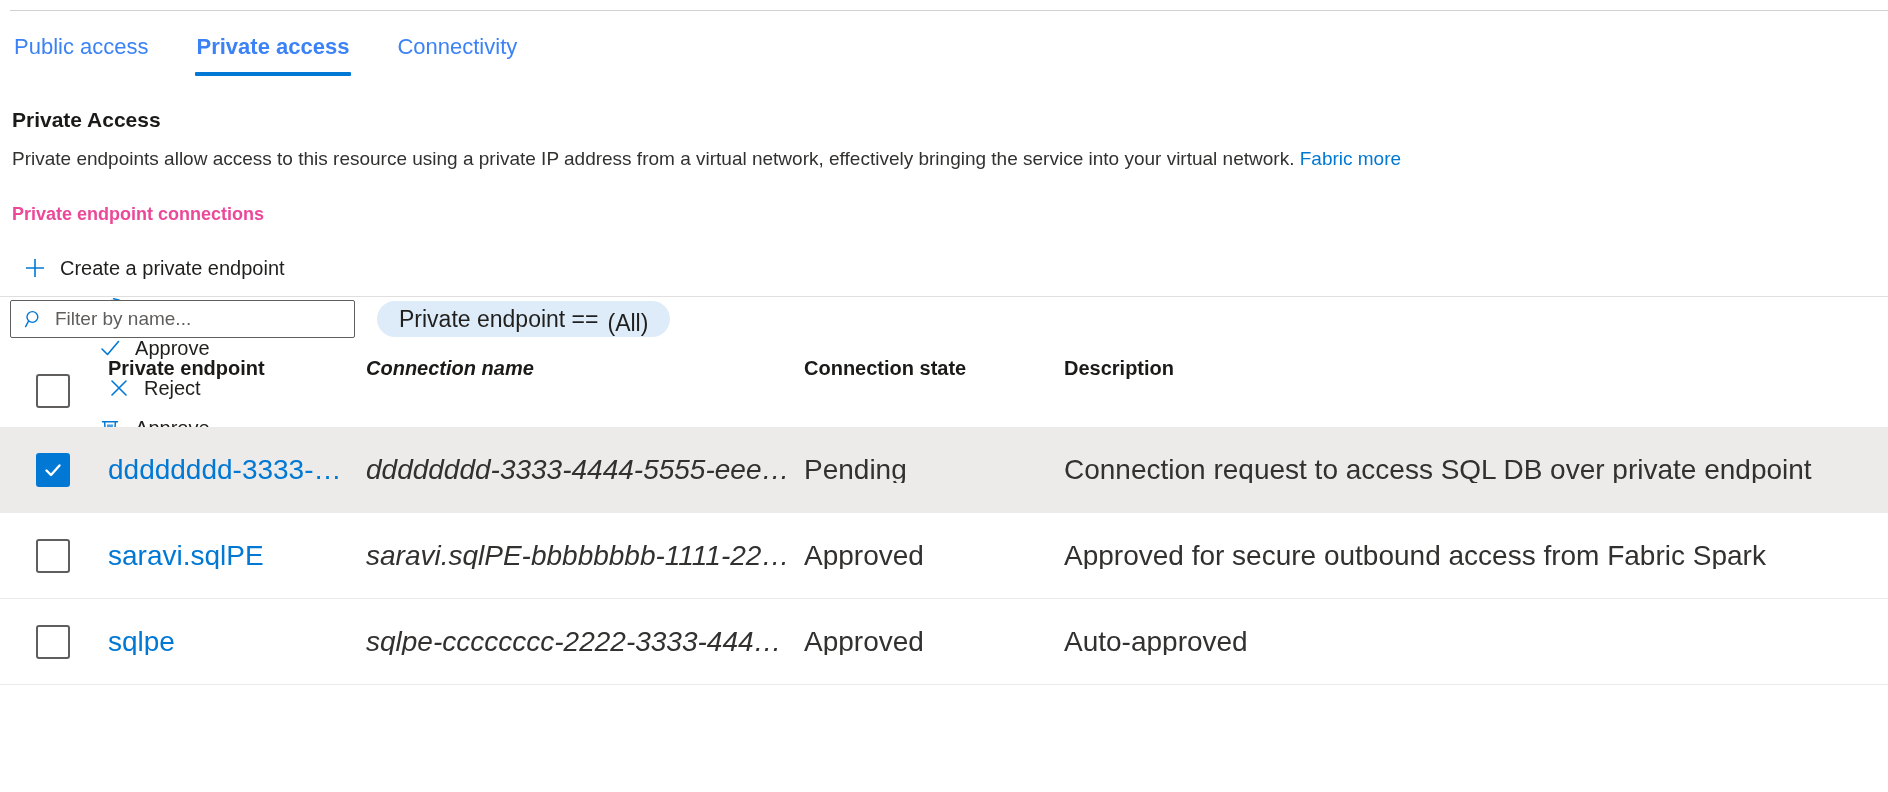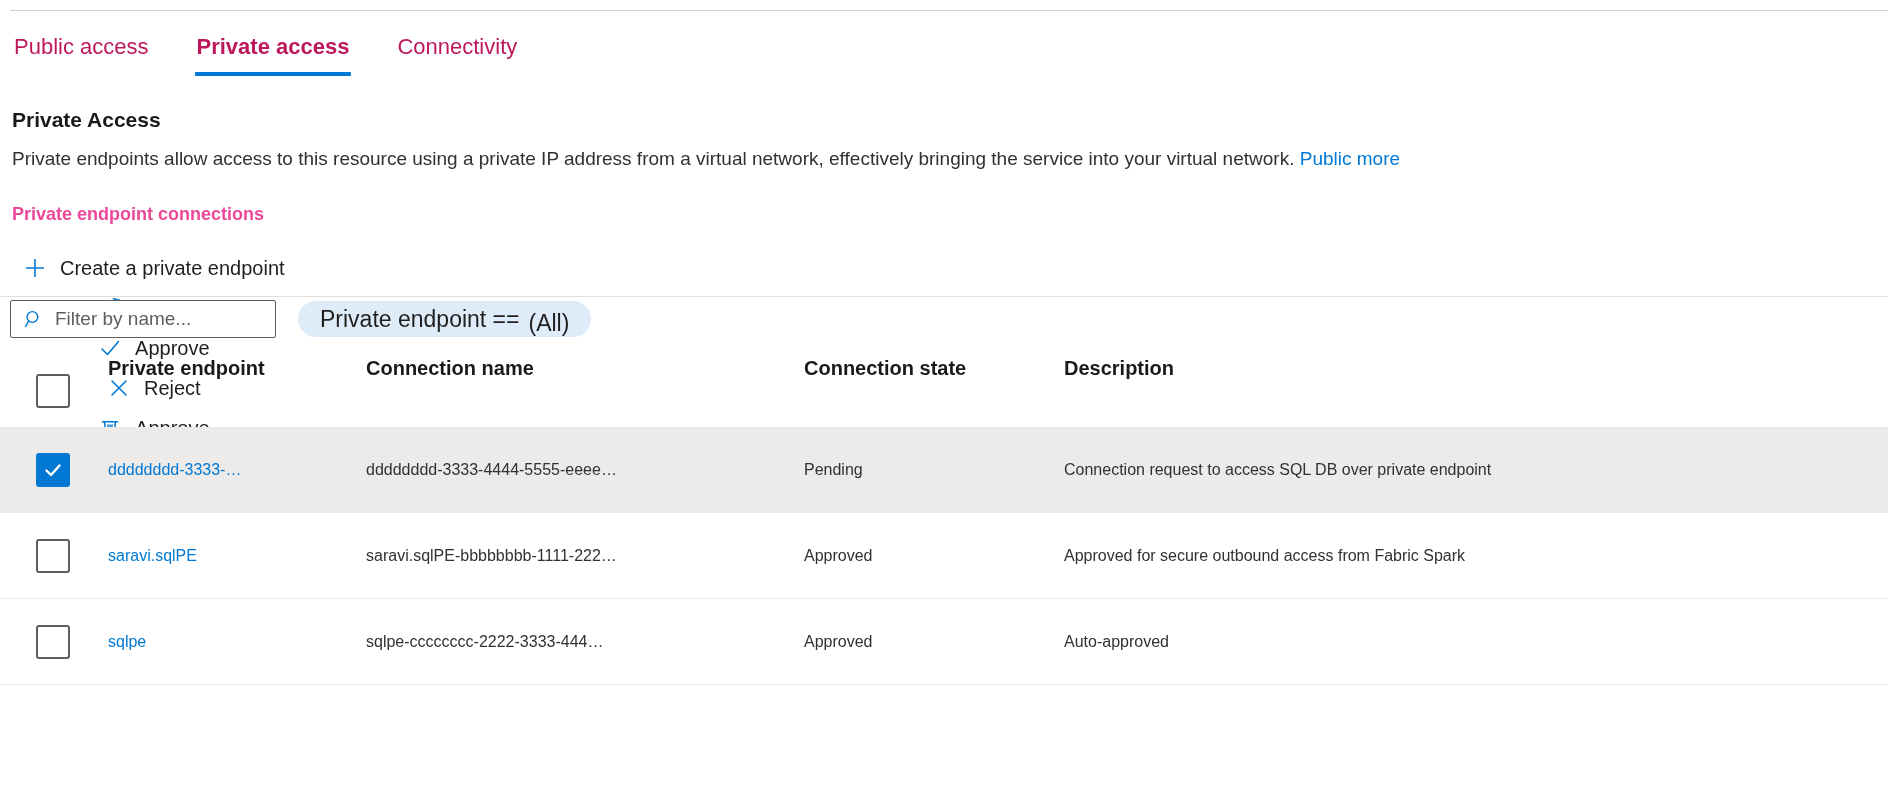--- a/index.html
+++ b/index.html
@@ -39,21 +39,21 @@
     left: 12px;
     display: flex;
     align-items: flex-start;
     gap: 0px;
   }
   .tab {
     position: relative;
     padding: 4px 24px 14px 24px;
     font-size: 22px;
     line-height: 30px;
-    color: #be185d;
+    color: #3b82f6;
     cursor: pointer;
     white-space: nowrap;
   }
   .tab:first-child { padding-left: 2px; }
   .tab.selected {
     font-weight: 700;
   }
   .tab.selected::after {
     content: "";
     position: absolute;
@@ -149,21 +149,21 @@
     top: 300px;
     left: 10px;
     display: flex;
     align-items: center;
     gap: 22px;
   }
   .search-box {
     display: flex;
     align-items: center;
     gap: 10px;
-    width: 266px;
+    width: 345px;
     height: 38px;
     box-sizing: border-box;
     border: 1px solid #605e5c;
     border-radius: 2px;
     background: #ffffff;
     padding: 0 10px 0 12px;
   }
   .search-box .glyph {
     width: 22px;
     height: 22px;
@@ -226,32 +226,32 @@
   .cell-check {
     width: 108px;
     flex: none;
     display: flex;
     align-items: center;
     justify-content: flex-start;
     padding-left: 36px;
     box-sizing: border-box;
   }
   .cell-endpoint { width: 258px; flex: none; padding-right: 12px; box-sizing: border-box; }
-  .cell-connname { width: 438px; flex: none; padding-right: 12px; box-sizing: border-box; }
+  .cell-connname { width: 438px; flex: none; padding-right: 12px; box-sizing: border-box; font-style: italic; }
   .cell-state    { width: 260px; flex: none; padding-right: 12px; box-sizing: border-box; }
   .cell-desc     { flex: 1 1 auto; padding-right: 20px; box-sizing: border-box; }
 
   .th {
     font-size: 20px;
     font-weight: 700;
     color: #1b1a19;
     line-height: 26px;
   }
   .td {
-    font-size: 16px;
+    font-size: 28px;
     color: #323130;
     line-height: 26px;
     overflow: hidden;
     text-overflow: ellipsis;
     white-space: nowrap;
   }
   .td.link {
     color: #0078d4;
     cursor: pointer;
   }
@@ -292,21 +292,21 @@
       <span>Private access</span>
     </div>
     <div class="tab">
       <span>Connectivity</span>
     </div>
   </div>
 
   <div class="section-title">Private Access</div>
   <div class="section-desc">
     <span>Private endpoints allow access to this resource using a private IP address from a virtual network, effectively bringing the service into your virtual network.</span>
-    <span class="link">Public more</span>
+    <span class="link">Fabric more</span>
   </div>
   <div class="sub-title">Private endpoint connections</div>
 
   <div class="toolbar">
     <button class="cmd">
       <span class="glyph">
         <svg width="24" height="24" viewBox="0 0 24 24" aria-hidden="true">
           <path d="M12 3 L12 21 M3 12 L21 12" stroke="currentColor" stroke-width="1.6" fill="none"></path>
         </svg>
       </span>

